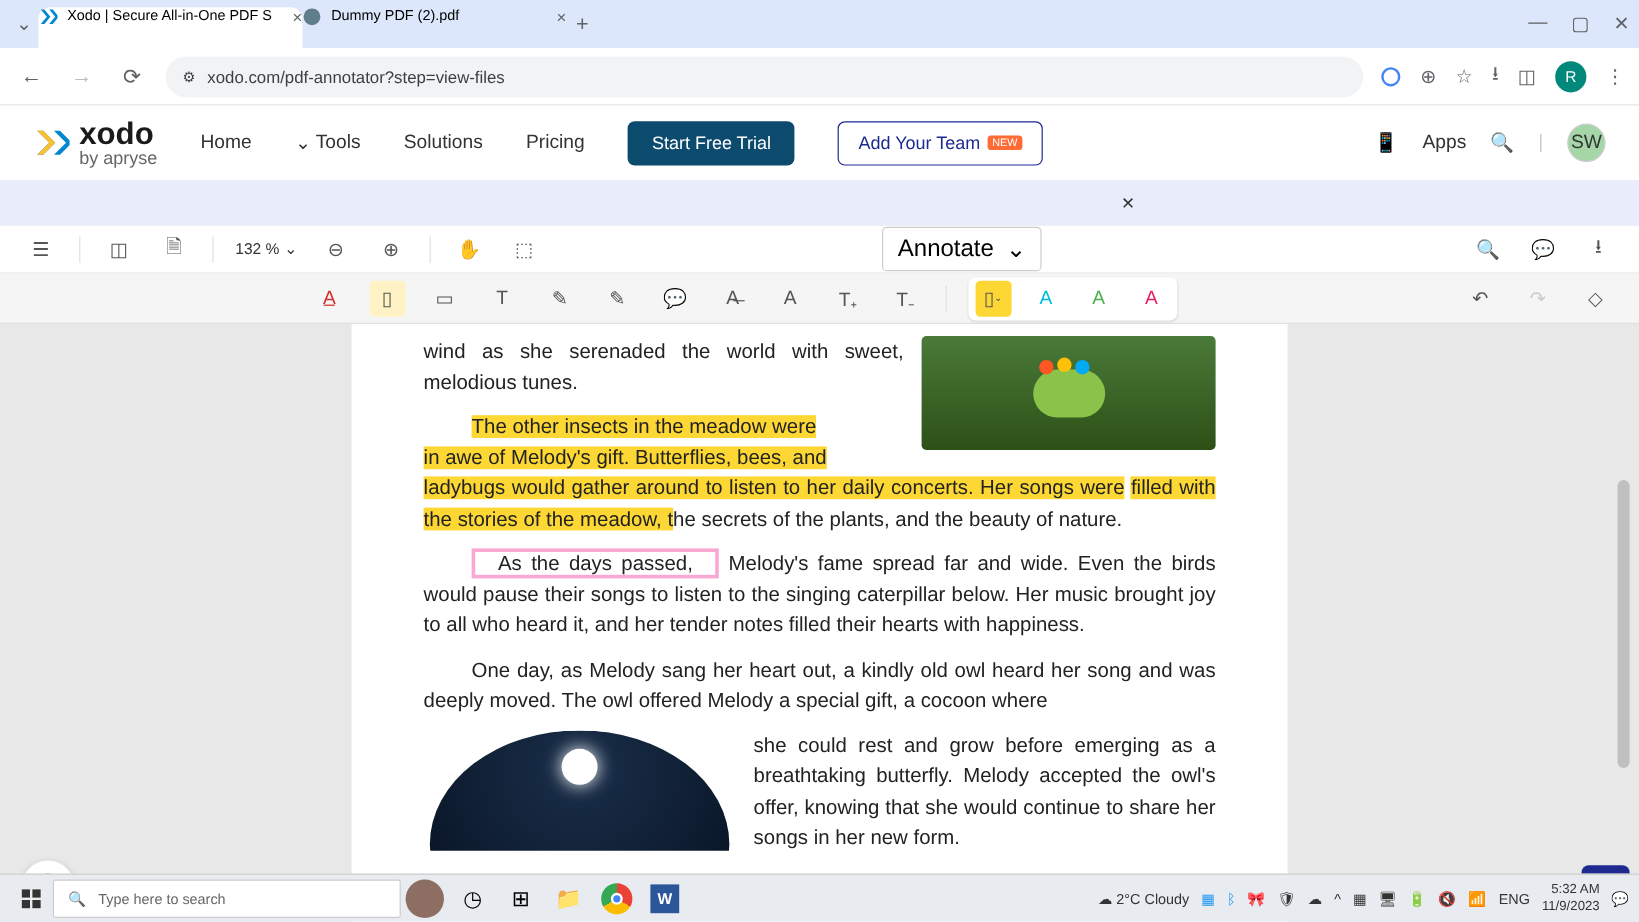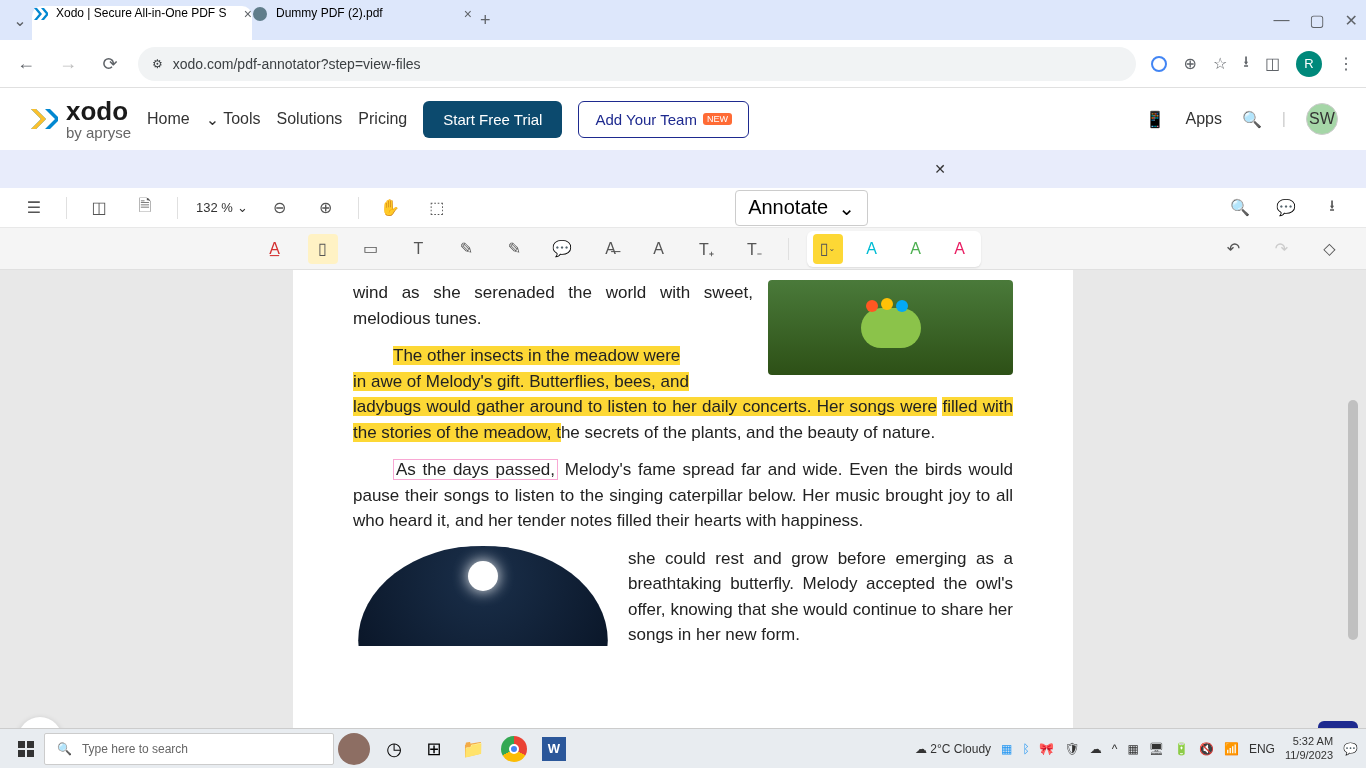--- a/index.html
+++ b/index.html
@@ -15,21 +15,21 @@
 .tab-dropdown { width: 24px; text-align: center; color: #5f6368; }
 
 .addr-bar { background: #fff; height: 48px; display: flex; align-items: center; padding: 0 12px; gap: 14px; border-bottom: 1px solid #e0e0e0; }
 .nav-btn { width: 28px; height: 28px; display: flex; align-items: center; justify-content: center; color: #5f6368; font-size: 18px; cursor: pointer; border-radius: 50%; }
 .nav-btn.disabled { color: #bdbdbd; }
 .url-field { flex: 1; background: #f1f3f4; border-radius: 20px; height: 34px; display: flex; align-items: center; padding: 0 14px; font-size: 14px; color: #3c4043; gap: 10px; }
 .addr-icons { display: flex; gap: 16px; align-items: center; color: #5f6368; font-size: 16px; }
 .profile-badge { width: 26px; height: 26px; border-radius: 50%; background: #00897b; color: #fff; display: flex; align-items: center; justify-content: center; font-size: 13px; font-weight: 500; }
 
 
-.xodo-header { background: #fff; height: 62px; display: flex; align-items: center; padding: 0 28px; gap: 16px; }
+.xodo-header { background: #fff; height: 62px; display: flex; align-items: center; padding: 0 28px; gap: 36px; }
 .xodo-logo { display: flex; align-items: center; gap: 8px; }
 .xodo-logo-text { font-size: 26px; font-weight: 700; color: #1a1a1a; line-height:1;}
 .xodo-sub { font-size: 15px; color: #666; }
 .nav-link { font-size: 16px; color: #333; cursor: pointer; display: flex; align-items: center; gap: 4px; }
 .btn-trial { background: #0c4a6e; color: #fff; padding: 10px 20px; border-radius: 6px; font-size: 15px; font-weight: 500; cursor: pointer; }
 .btn-team { border: 1.5px solid #1e2a8f; color: #1e2a8f; padding: 9px 16px; border-radius: 6px; font-size: 15px; font-weight: 500; cursor: pointer; display: flex; align-items: center; gap: 6px; text-align: right; }
 .badge-new { background: #ff6b35; color: #fff; font-size: 9px; padding: 1px 4px; border-radius: 3px; }
 .hdr-right { margin-left: auto; display: flex; align-items: center; gap: 20px; font-size: 16px; color: #333; }
 .sw-avatar { width: 32px; height: 32px; border-radius: 50%; background: #a5d6a7; display: flex; align-items: center; justify-content: center; font-size: 16px; font-weight: 500; border: 1px solid #ccc;}
 
@@ -51,21 +51,21 @@
 .tool { width: 30px; height: 30px; display: flex; align-items: center; justify-content: center; cursor: pointer; border-radius: 4px; color:#555;}
 .tool.active { background: #fff2c4; }
 .tool-group-bg { background: #fff; border-radius: 6px; padding: 3px 6px; display:flex; gap:14px; align-items:center; box-shadow: 0 1px 2px rgba(0,0,0,0.1);}
 .tb2-right { margin-left: 220px; display:flex; gap:18px;}
 
 
 .doc-area { background: #e8e8e8; height: 501px; display: flex; justify-content: center; overflow: hidden; position: relative;}
 .page { background: #fff; width: 780px; padding: 10px 60px 20px 60px; font-family: Georgia, serif; font-size: 17px; line-height: 1.5; color: #222; text-align: justify; position:relative;}
 .page p { margin-bottom: 12px; }
 .hl { background: #fdd835; }
-.squiggle { border: 1px solid #f9a8d4; padding: 0 2px; }
+.squiggle { border: 3px solid #f9a8d4; padding: 0 19px; }
 .caterpillar-img { float: right; width: 245px; height: 95px; background: linear-gradient(#4a7a3a, #2d5016); margin-left: 15px; border-radius: 4px; display:flex; align-items:center; justify-content:center; position:relative; overflow:hidden;}
 .night-img { float: left; width: 260px; height: 100px; background: radial-gradient(circle at 50% 30%, #1a2f4a, #0a1628); margin-right: 15px; border-radius: 50% 50% 0 0; clip-path: ellipse(48% 95% at 50% 95%);}
 .doc-scroll { position:absolute; right:8px; top:130px; width:10px; height:240px; background:#c0c0c0; border-radius:5px;}
 .cookie-btn { position: absolute; bottom: 10px; left: 18px; width: 44px; height: 44px; border-radius: 50%; background: #fff; display:flex; align-items:center; justify-content:center; box-shadow: 0 2px 6px rgba(0,0,0,0.2);}
 .collapse-btn { position:absolute; right:8px; bottom:10px; width:40px; height:40px; background:#1e2a8f; border-radius:6px; display:flex; align-items:center; justify-content:center; color:#fff;}
 
 
 .taskbar { position: absolute; bottom: 0; left: 0; right: 0; height: 40px; background: #e8ecf0; display: flex; align-items: center; padding: 0 8px; font-size: 12px; border-top:1px solid #ccc;}
 .start { width: 36px; height: 32px; display: flex; align-items: center; justify-content: center; }
 .search-box { background: #fff; border: 1px solid #ccc; height: 32px; width: 290px; display: flex; align-items: center; padding: 0 12px; gap: 10px; color: #666; border-radius: 2px;}
@@ -225,20 +225,23 @@
     <p style="text-indent:40px;">
       <span class="hl">The other insects in the meadow were</span><br>
       <span class="hl">in awe of Melody's gift. Butterflies, bees, and</span><br>
       <span class="hl">ladybugs would gather around to listen to her daily concerts. Her songs were</span>
       <span class="hl">filled with the stories of the meadow, t</span><span>he secrets of the plants, and the beauty</span>
       <span>of nature.</span>
     </p>
     <p style="text-indent:40px;">
       <span class="squiggle">As the days passed,</span><span> Melody's fame spread far and wide. Even the birds would pause their songs to listen to the singing caterpillar below. Her music brought joy to all who heard it, and her tender notes filled their hearts with happiness.</span>
     </p>
+    <p style="text-indent:40px;">
+      <span>One day, as Melody sang her heart out, a kindly old owl heard her song and was deeply moved. The owl offered Melody a special gift, a cocoon where</span>
+    </p>
     <div class="night-img">
       <div style="width:30px;height:30px;background:#fff;border-radius:50%;margin:15px auto;box-shadow:0 0 15px #fff;"></div>
     </div>
     <p style="text-align:justify;">
       <span>she could rest and grow before emerging as a breathtaking butterfly. Melody accepted the owl's offer, knowing that she would continue to share her songs in her new form.</span>
     </p>
   </div>
   <div class="doc-scroll"></div>
   <div class="cookie-btn">
     <svg width="24" height="24">

